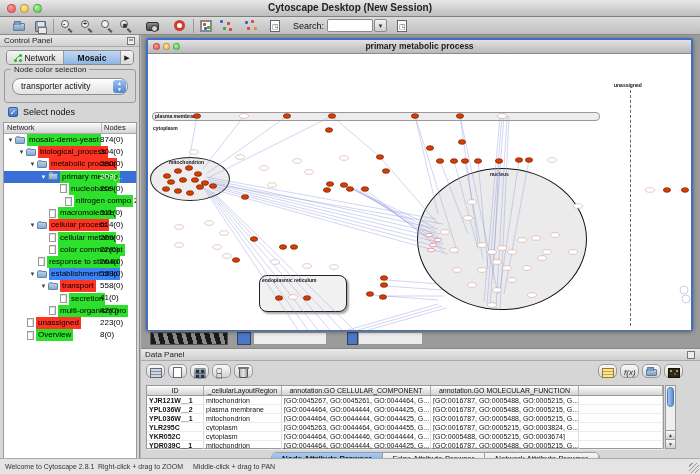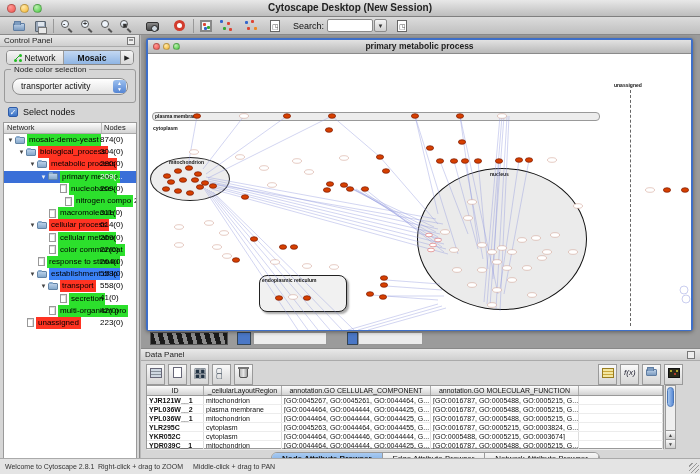--- a/index.html
+++ b/index.html
@@ -101,21 +101,21 @@
   #nucleus-ellipse { position:absolute; left:269px; top:114px; width:170px; height:142px; background:#ebebeb; border:1.4px solid #111; border-radius:50%; z-index:1; }
   #er-rect { position:absolute; left:111px; top:221px; width:88px; height:37px; background:#f1f1f1; border:1.4px solid #222; border-radius:8px; box-shadow:2px 2px 2px #aaa; z-index:1; }
   #unassigned-line { position:absolute; left:482px; top:36px; height:236px; border-left:1px dashed #666; z-index:1; }
   #graph-svg { position:absolute; left:0; top:0; z-index:4; }
 
   
   #data-panel { position:absolute; left:141px; top:348px; width:559px; height:117px; background:#d6d6d6; border-top:1px solid #888; }
   #dp-header { height:12px; background:linear-gradient(#e9e9e9,#cfcfcf); border-bottom:1px solid #aaa; font-size:8px; color:#222; padding-left:4px; line-height:12px; position:relative; }
   #dp-float { position:absolute; right:5px; top:2px; width:8px; height:8px; border:1px solid #777; background:#eee; }
   #dp-toolbar { position:relative; height:24px; }
-  .dbtn { position:absolute; top:3px; width:19px; height:21px; background:linear-gradient(#fafafa,#d5d5d5); border:1px solid #9a9a9a; border-radius:0; }
+  .dbtn { position:absolute; top:3px; width:19px; height:14px; background:linear-gradient(#fafafa,#d5d5d5); border:1px solid #9a9a9a; border-radius:5px; }
   .dbtn .ic { position:absolute; left:3px; top:3px; width:12px; height:10px; }
   .ic-table { background:repeating-linear-gradient(#cfd8e2 0 2px,#88919b 2px 3px); border:1px solid #667; }
   .ic-page { background:#fff; border:1px solid #667; width:9px !important; left:4px !important; height:11px !important; top:2px !important; }
   .ic-checks { font-size:7px; line-height:5px; color:#234; letter-spacing:-1px; }
   .ic-trash { left:4px !important; width:9px !important; height:10px !important; background:linear-gradient(90deg,#b9b9b9,#e6e6e6,#9d9d9d); border:1px solid #555; border-radius:1px 1px 2px 2px; }
   .ic-trash:before { content:""; position:absolute; left:-2px; top:-2px; width:11px; height:2px; background:#777; }
   .ic-yellow { background:repeating-linear-gradient(#f3e6a0 0 2px,#caa73c 2px 3px); border:1px solid #997d20; }
   .ic-fx { font-size:8px; font-style:italic; color:#223; line-height:10px; }
   .ic-matrix { background:#2a2a1a; border:1px solid #111; }
   #dp-table { position:absolute; left:5px; top:36px; width:518px; height:64px; background:#fff; border:1px solid #999; font-size:7px; }
@@ -323,20 +323,25 @@
           </div>
           <div class="trow" style="padding-left: 45px;">
             <span class="ticon-file"></span>
             <span class="tlabel" style="background: rgb(44, 224, 44);">multi-organism pro</span>
             <span class="tval">42(0)</span>
           </div>
           <div class="trow" style="padding-left: 23px;">
             <span class="ticon-file"></span>
             <span class="tlabel" style="background: rgb(255, 51, 34);">unassigned</span>
             <span class="tval">223(0)</span>
+          </div>
+          <div class="trow" style="padding-left: 23px;">
+            <span class="ticon-file"></span>
+            <span class="tlabel" style="background: rgb(44, 224, 44);">Overview</span>
+            <span class="tval">8(0)</span>
           </div>
         </div>
     </div>
   </div>
 
   <div id="desktop">
     <div class="frag" style="left:9px;width:78px;background:repeating-linear-gradient(75deg,#1a1a1a 0 5px,#8a8a8a 5px 9px);border:1px solid #555;"></div>
     <div class="frag" style="left:96px;width:14px;background:#4a77c6;border:1px solid #345;"></div>
     <div class="frag" style="left:112px;width:74px;background:#ededed;border:1px solid #999;"></div>
     <div class="frag" style="left:206px;width:11px;background:#4a77c6;border:1px solid #345;"></div>

